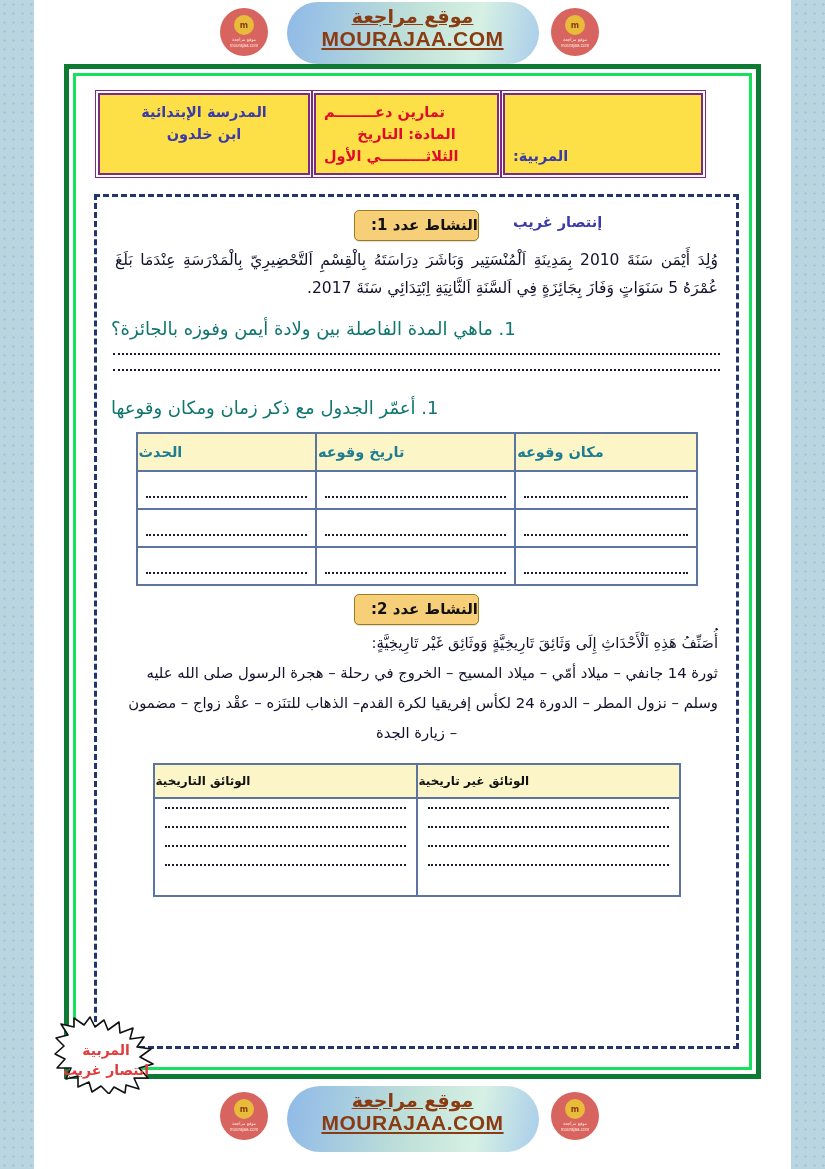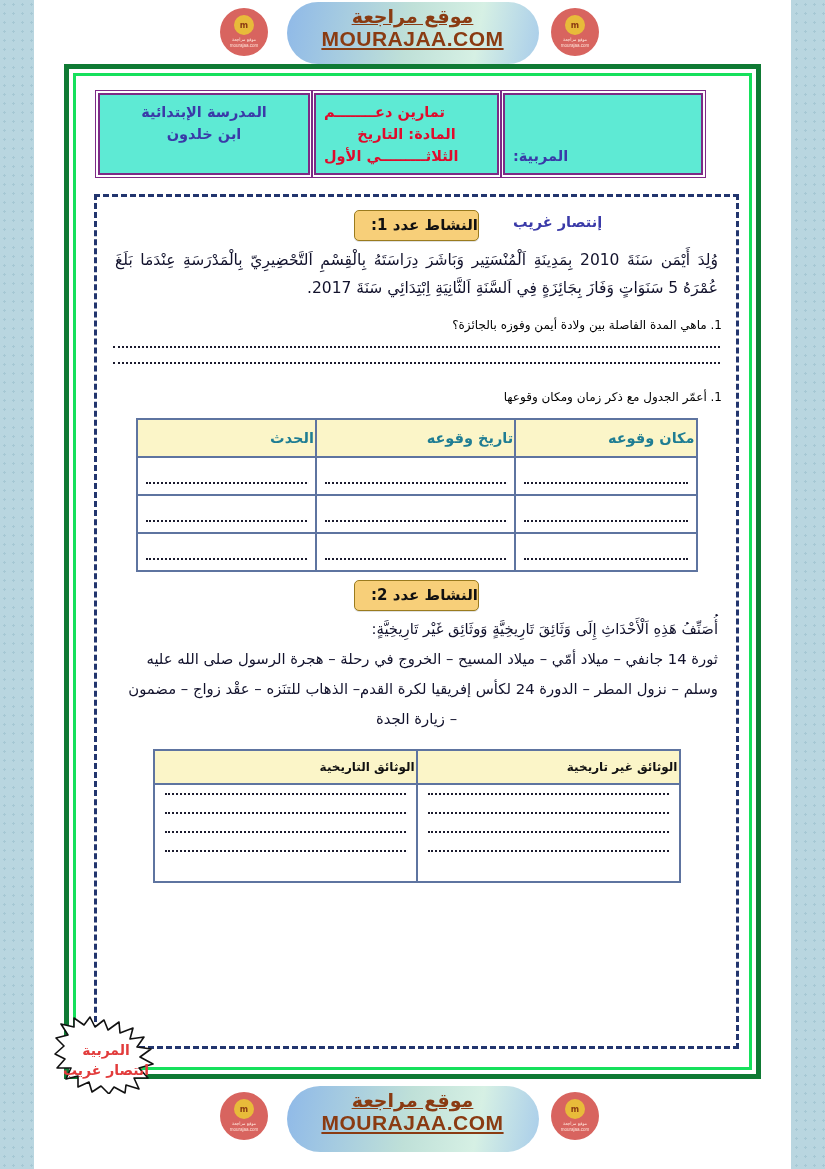--- a/index.html
+++ b/index.html
@@ -140,21 +140,21 @@
   .idtable {
     position: absolute;
     left: 12px;
     top: 11px;
     width: 609px;
     display: flex;
     flex-direction: row;
     gap: 4px;
   }
   .idcell {
-    background: #5eead4;
+    background: #fde047;
     border: 2px solid #7d2a86;
     outline: 1px solid #7d2a86;
     outline-offset: 2px;
     box-sizing: border-box;
     height: 82px;
     padding: 7px 8px 0 8px;
     text-align: center;
     font-family: "DejaVu Sans", "Liberation Sans", sans-serif;
   }
   .idcell.school  { width: 212px; }
@@ -206,23 +206,23 @@
     font-size: 15.5px;
     line-height: 1.78;
     color: #12122c;
     text-align: justify;
     margin: 6px 4px 2px 4px;
     font-family: "DejaVu Sans", "Liberation Sans", sans-serif;
   }
   .para.tight { line-height: 1.62; font-size: 14.8px; }
 
   .question {
-    font-size: 12px;
-    color: #000000;
-    text-align: right;
+    font-size: 18px;
+    color: #0f766e;
+    text-align: left;
     margin: 16px 0 6px 0;
     font-family: "DejaVu Sans", "Liberation Sans", sans-serif;
   }
   .question.q2 { margin-top: 26px; margin-bottom: 10px; }
 
   .dotline {
     border-bottom: 2px dotted #1b1b2e;
     height: 0;
     margin: 14px 2px;
   }
@@ -236,21 +236,21 @@
   table.ws td, table.ws th {
     border: 2px solid #5e74a0;
     box-sizing: border-box;
   }
   table.ws th {
     background: #fbf5c8;
     height: 38px;
     font-size: 14.5px;
     font-weight: bold;
     font-family: "DejaVu Sans", "Liberation Sans", sans-serif;
-    text-align: right;
+    text-align: left;
   }
   table.t1 th { color: #1f7d93; }
   table.t2 th { color: #111111; font-size: 12px; }
   table.ws td {
     height: 38px;
     vertical-align: middle;
     padding: 0 8px;
   }
   table.t1 { width: 562px; }
   table.t1 th.c1 { width: 182px; margin-left: 40px; }

